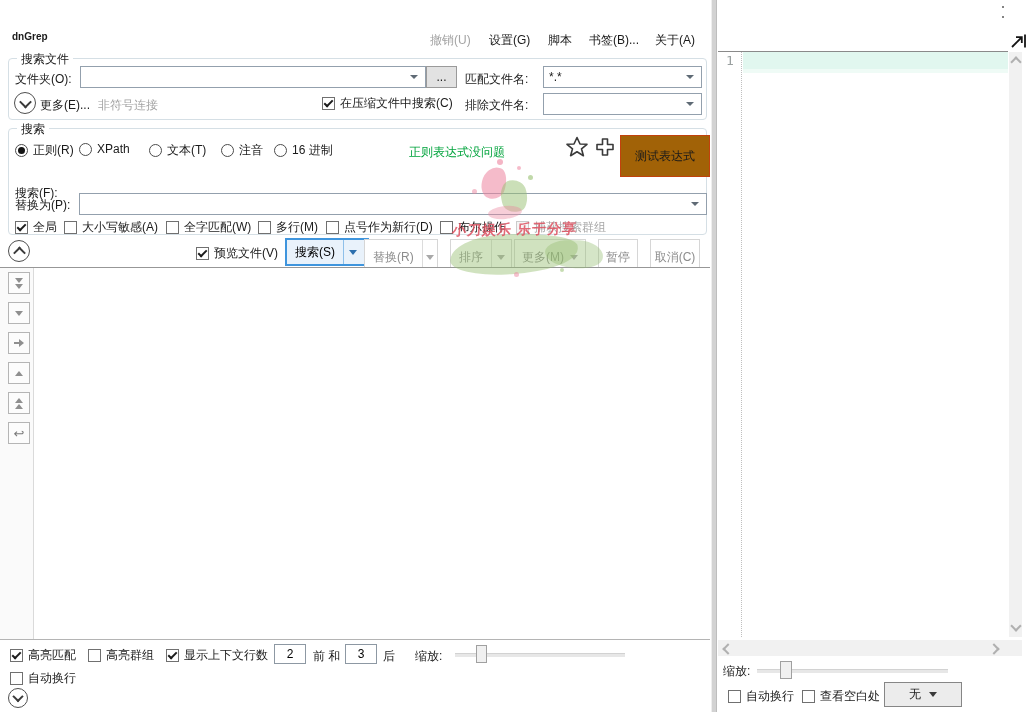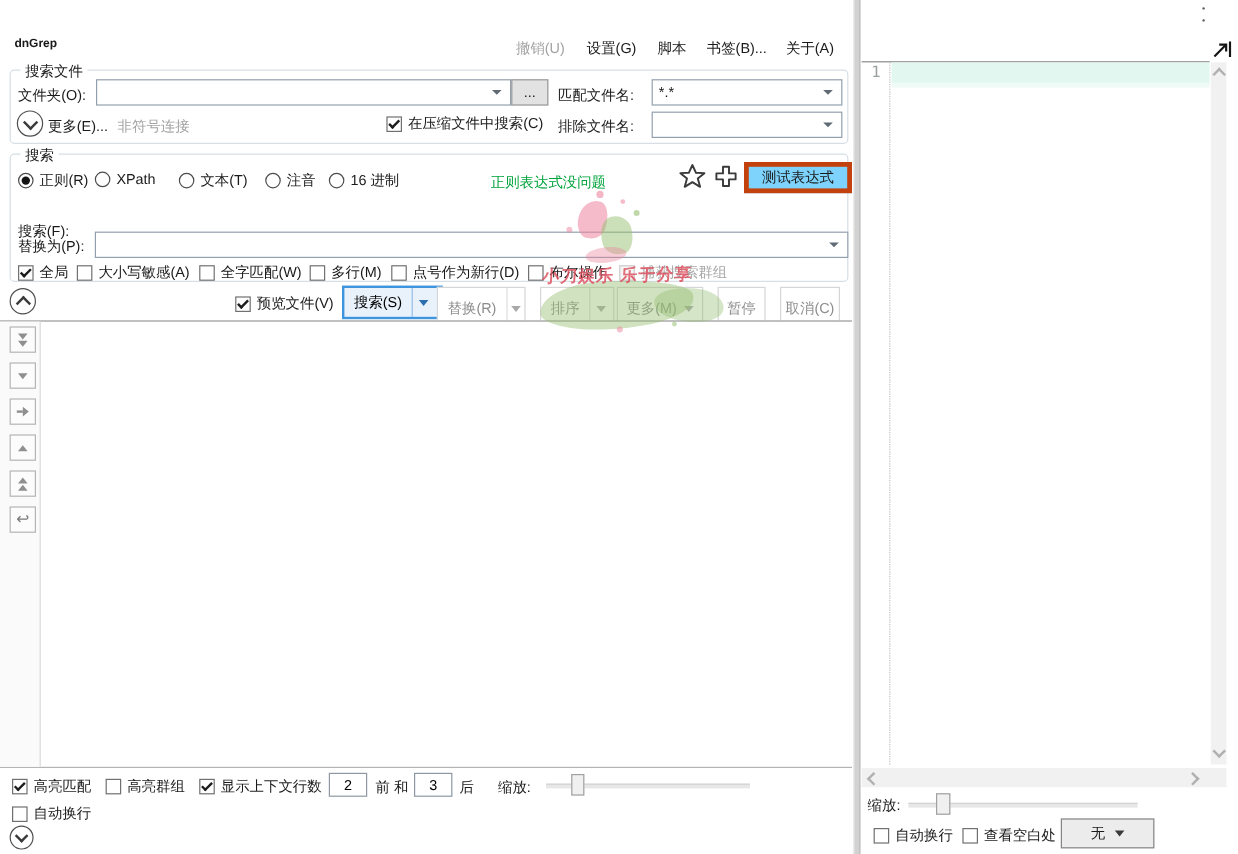--- a/index.html
+++ b/index.html
@@ -12,21 +12,21 @@
   .menu-item{position:absolute;top:32px;cursor:default;}
   
   .groupbox{position:absolute;border:1px solid #d5dfe5;border-radius:4px;background:#fff;}
   .legend{position:absolute;top:-8px;left:8px;background:#fff;padding:0 4px;}
   
   .combo{position:absolute;height:22px;border:1px solid #93a0ad;background:#fff;display:flex;align-items:center;box-sizing:border-box;}
   .combo .val{padding-left:5px;overflow:hidden;white-space:nowrap;}
   .combo .mono{font-family:"DejaVu Sans Mono","Liberation Mono",monospace;font-size:12px;}
   .carr{width:0;height:0;border-left:4px solid transparent;border-right:4px solid transparent;border-top:4px solid #5f6a75;margin-left:auto;margin-right:7px;flex:none;}
   
-  .btn{position:absolute;box-sizing:border-box;display:flex;align-items:center;justify-content:center;background:#7dd3fc;border:4px solid #c2410c;height:26px;cursor:default;}
+  .btn{position:absolute;box-sizing:border-box;display:flex;align-items:center;justify-content:center;background:#a16207;border:1px solid #c2410c;height:42px;cursor:default;}
   .browse{background:#e2e2e2;border:1px solid #9a9a9a;height:22px;}
   .sbtn{position:absolute;box-sizing:border-box;display:flex;align-items:center;height:36px;background:#fff;border:1px solid #d6d6d6;color:#8d8d8d;}
   .sbtn .main{padding:0 8px;white-space:nowrap;}
   .sbtn .sep{width:1px;align-self:stretch;background:#dcdcdc;}
   .sbtn .arr{width:18px;display:flex;justify-content:center;align-items:center;}
   .tri{width:0;height:0;border-left:4px solid transparent;border-right:4px solid transparent;border-top:5px solid #a9a9a9;}
   .sbtn.primary{border:2px solid #3f95dd;background:#e9f2fb;color:#000;}
   .sbtn.primary .sep{background:#8fc0ea;}
   .sbtn.primary .tri{border-top-color:#2c6fae;}
   

